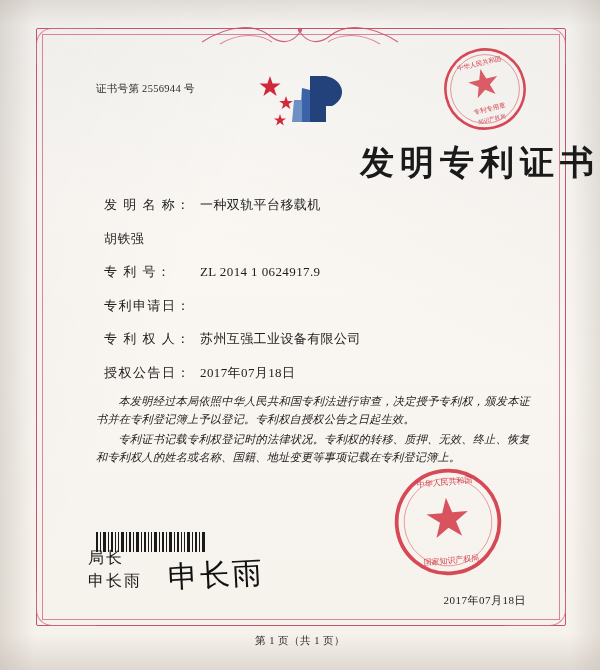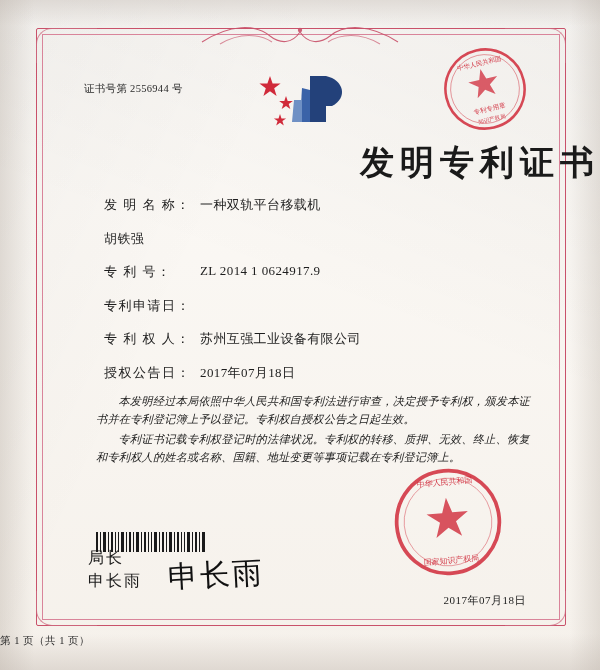--- a/index.html
+++ b/index.html
@@ -75,21 +75,21 @@
     transform: translateX(-50%);
     top: 22px;
     width: 200px; height: 26px;
     color: #c9516a;
     opacity: .9;
   }
   .scroll-deco svg { display:block; }
 
   .cert-number {
     position: absolute;
-    left: 84px; top: 82px;
+    left: 96px; top: 82px;
     font-size: 10.5px;
     color: #2b2b2b;
     letter-spacing: .3px;
   }
 
   .logo {
     position: absolute;
     left: 50%;
     transform: translateX(-50%);
     top: 70px;
@@ -121,21 +121,21 @@
   }
 
   .fields {
     position: absolute;
     left: 104px;
     top: 196px;
     width: 420px;
   }
   .field-row {
     display: flex;
-    align-items: flex-start;
+    align-items: center;
     margin-bottom: 15.5px;
     font-size: 13px;
     color: #1d1d1d;
   }
   .field-label {
     width: 96px;
     letter-spacing: 1.5px;
     white-space: nowrap;
   }
   .field-value {
@@ -192,20 +192,21 @@
     right: 74px;
     bottom: 62px;
     font-size: 11px;
     color: #1d1d1d;
     letter-spacing: .5px;
   }
   .page-footer {
     position: absolute;
     left: 0; right: 0;
     bottom: 22px;
+    text-align: center;
     font-size: 10.5px;
     color: #2a2a2a;
     letter-spacing: .5px;
   }
 </style>
 </head>
 <body>
 
 <div class="page">
 

